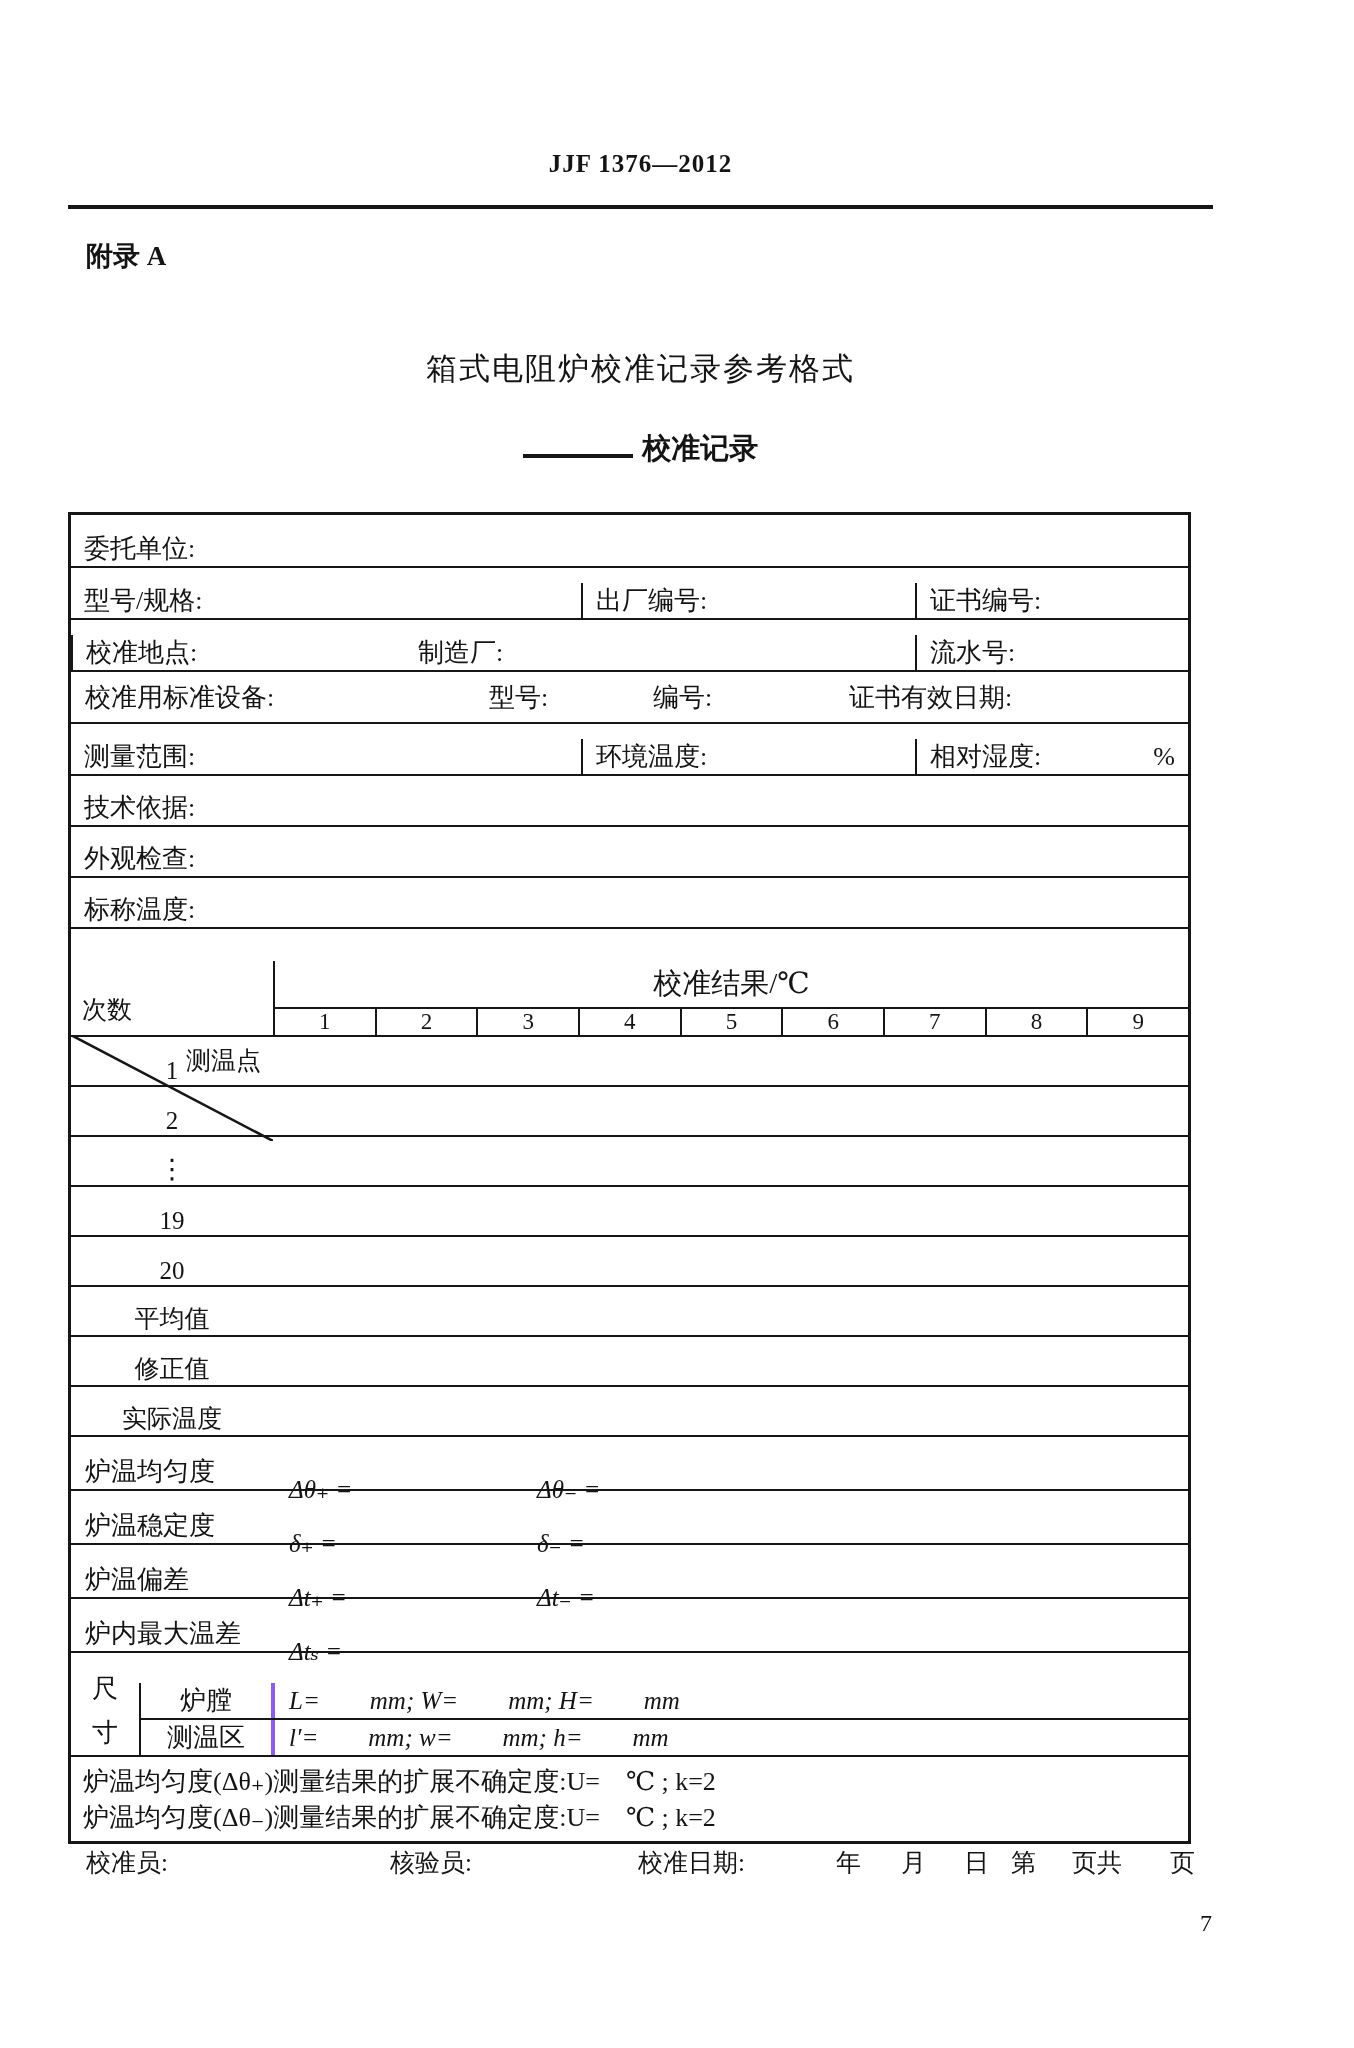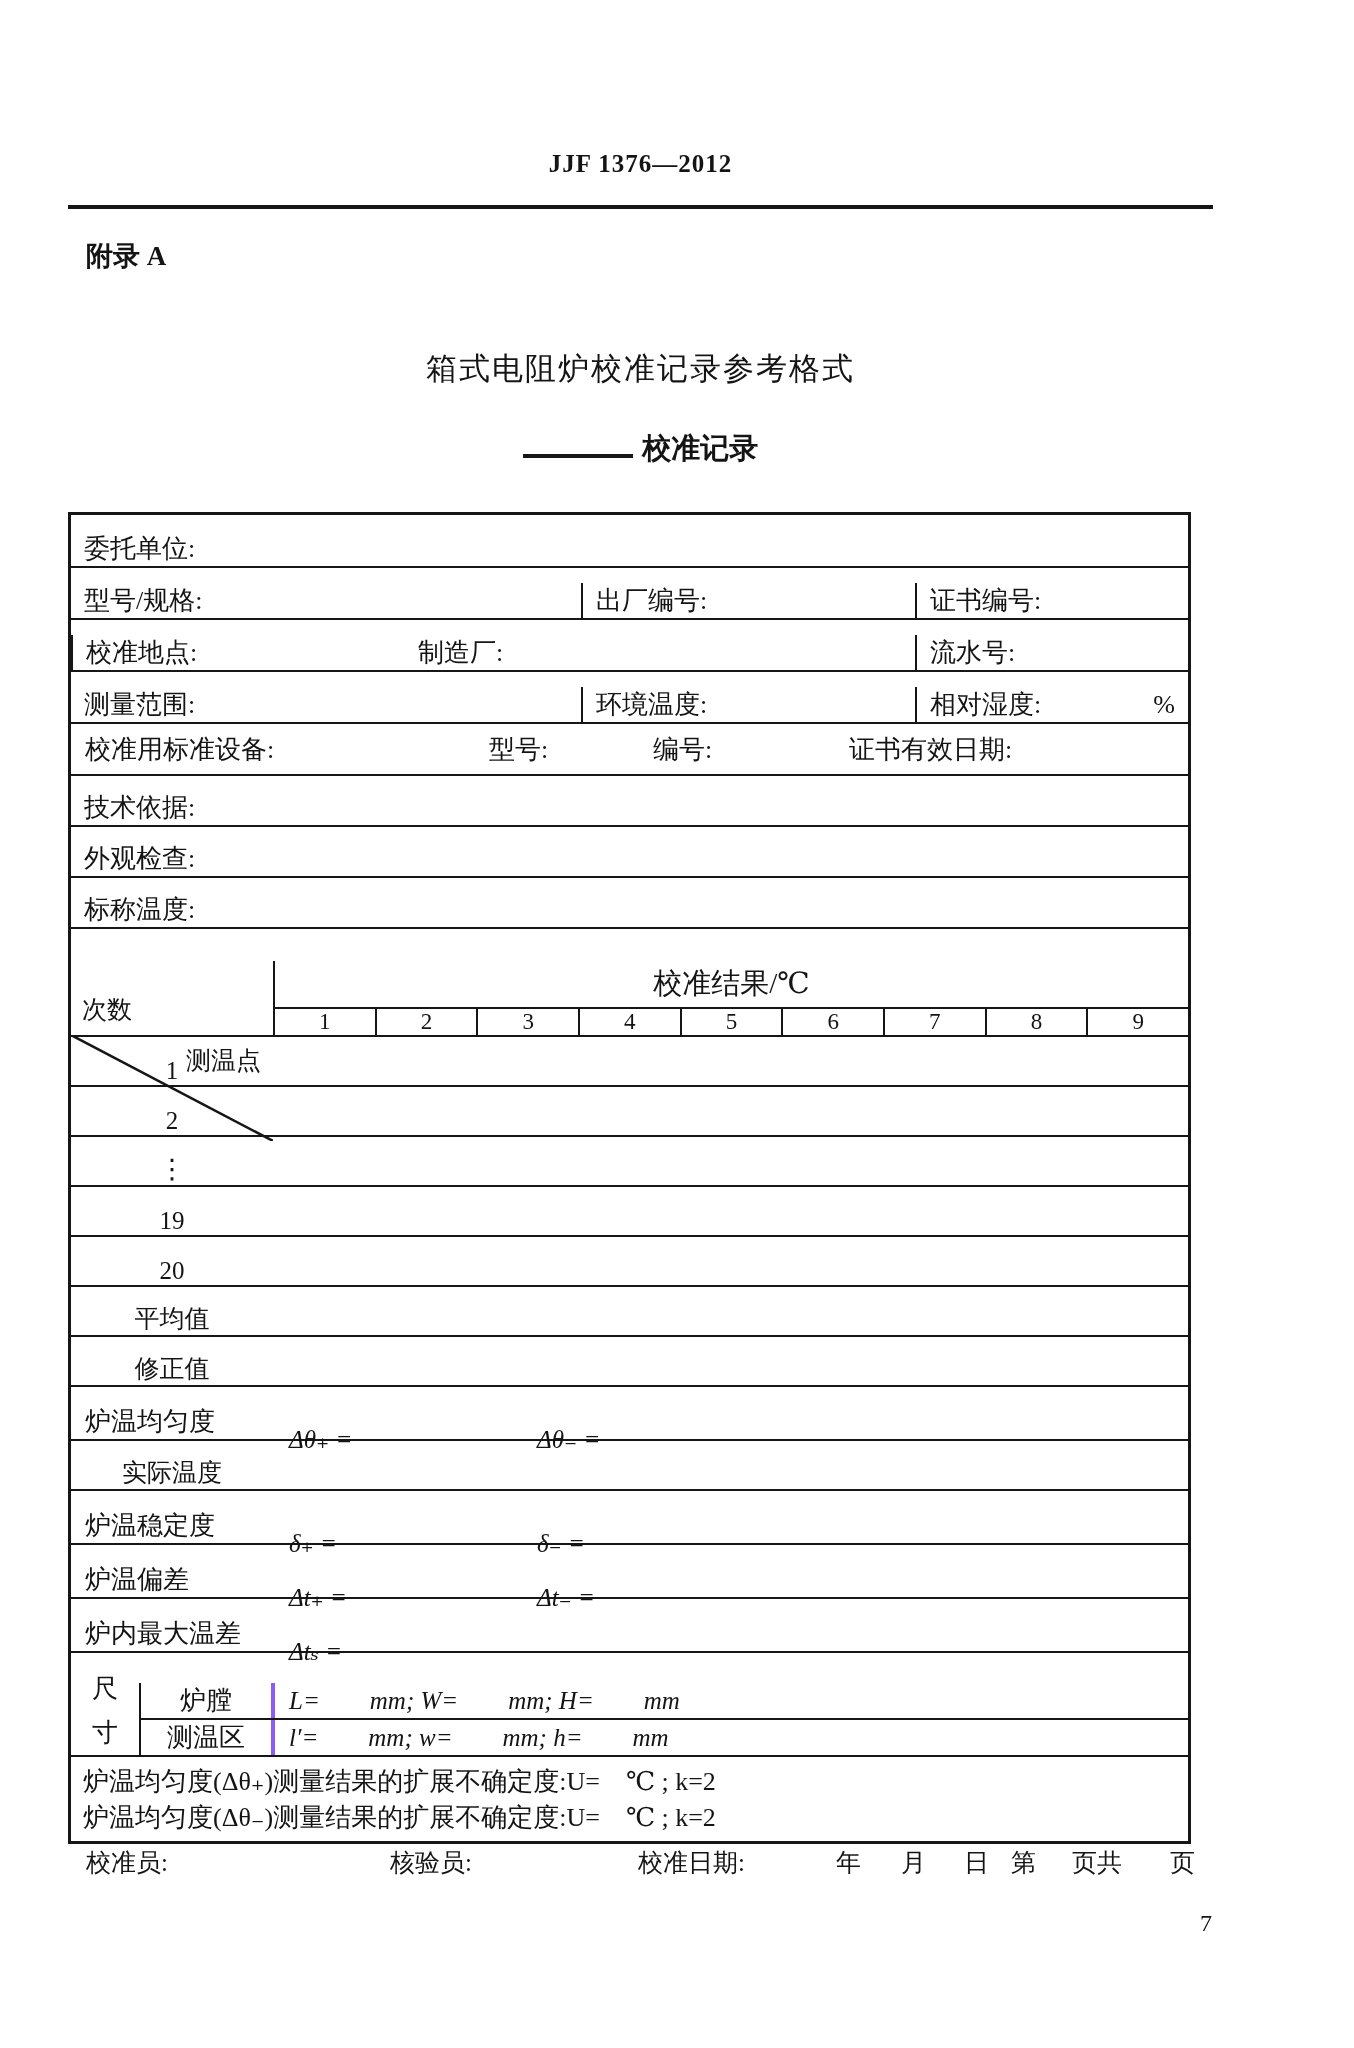--- a/index.html
+++ b/index.html
@@ -134,34 +134,34 @@
         </div>
     </div>
     <div class="t-row r-info">
       <div class="cell c2">校准地点:</div>
       <div class="cell c1">制造厂:</div>
       <div class="cell c3">
           <span>流水号:</span>
           <span></span>
         </div>
     </div>
+    <div class="t-row r-equip">
+      <span class="equip-span eq-label">校准用标准设备:</span>
+      <span class="equip-span eq-model">型号:</span>
+      <span class="equip-span eq-serial">编号:</span>
+      <span class="equip-span eq-cert">证书有效日期:</span>
+    </div>
+
     <div class="t-row r-info">
       <div class="cell c1">测量范围:</div>
       <div class="cell c2">环境温度:</div>
       <div class="cell c3">
           <span>相对湿度:</span>
           <span>%</span>
         </div>
-    </div>
-
-    <div class="t-row r-equip">
-      <span class="equip-span eq-label">校准用标准设备:</span>
-      <span class="equip-span eq-model">型号:</span>
-      <span class="equip-span eq-serial">编号:</span>
-      <span class="equip-span eq-cert">证书有效日期:</span>
     </div>
 
     <div class="t-row r-single">
       <div class="cell full">技术依据:</div>
     </div>
     <div class="t-row r-single">
       <div class="cell full">外观检查:</div>
     </div>
     <div class="t-row r-single">
       <div class="cell full">标称温度:</div>
@@ -268,40 +268,40 @@
     <div class="d-cell"></div>
         <div class="d-cell"></div>
         <div class="d-cell"></div>
         <div class="d-cell"></div>
         <div class="d-cell"></div>
         <div class="d-cell"></div>
         <div class="d-cell"></div>
         <div class="d-cell"></div>
         <div class="d-cell"></div>
       </div>
+    <div class="t-row data-row">
+      <div class="row-label">实际温度</div>
+    <div class="d-cell"></div>
+        <div class="d-cell"></div>
+        <div class="d-cell"></div>
+        <div class="d-cell"></div>
+        <div class="d-cell"></div>
+        <div class="d-cell"></div>
+        <div class="d-cell"></div>
+        <div class="d-cell"></div>
+        <div class="d-cell"></div>
+      </div>
+
     <div class="t-row f-row">
       <div class="f-label">炉温均匀度</div>
       <div class="f-value">
         <span class="f-left">Δθ₊ =</span>
         <span class="f-right">Δθ₋ =</span>
       </div>
     </div>
-
-    <div class="t-row data-row">
-      <div class="row-label">实际温度</div>
-    <div class="d-cell"></div>
-        <div class="d-cell"></div>
-        <div class="d-cell"></div>
-        <div class="d-cell"></div>
-        <div class="d-cell"></div>
-        <div class="d-cell"></div>
-        <div class="d-cell"></div>
-        <div class="d-cell"></div>
-        <div class="d-cell"></div>
-      </div>
     <div class="t-row f-row">
       <div class="f-label">炉温稳定度</div>
       <div class="f-value">
         <span class="f-left">δ₊ =</span>
         <span class="f-right">δ₋ =</span>
       </div>
     </div>
     <div class="t-row f-row">
       <div class="f-label">炉温偏差</div>
       <div class="f-value">

